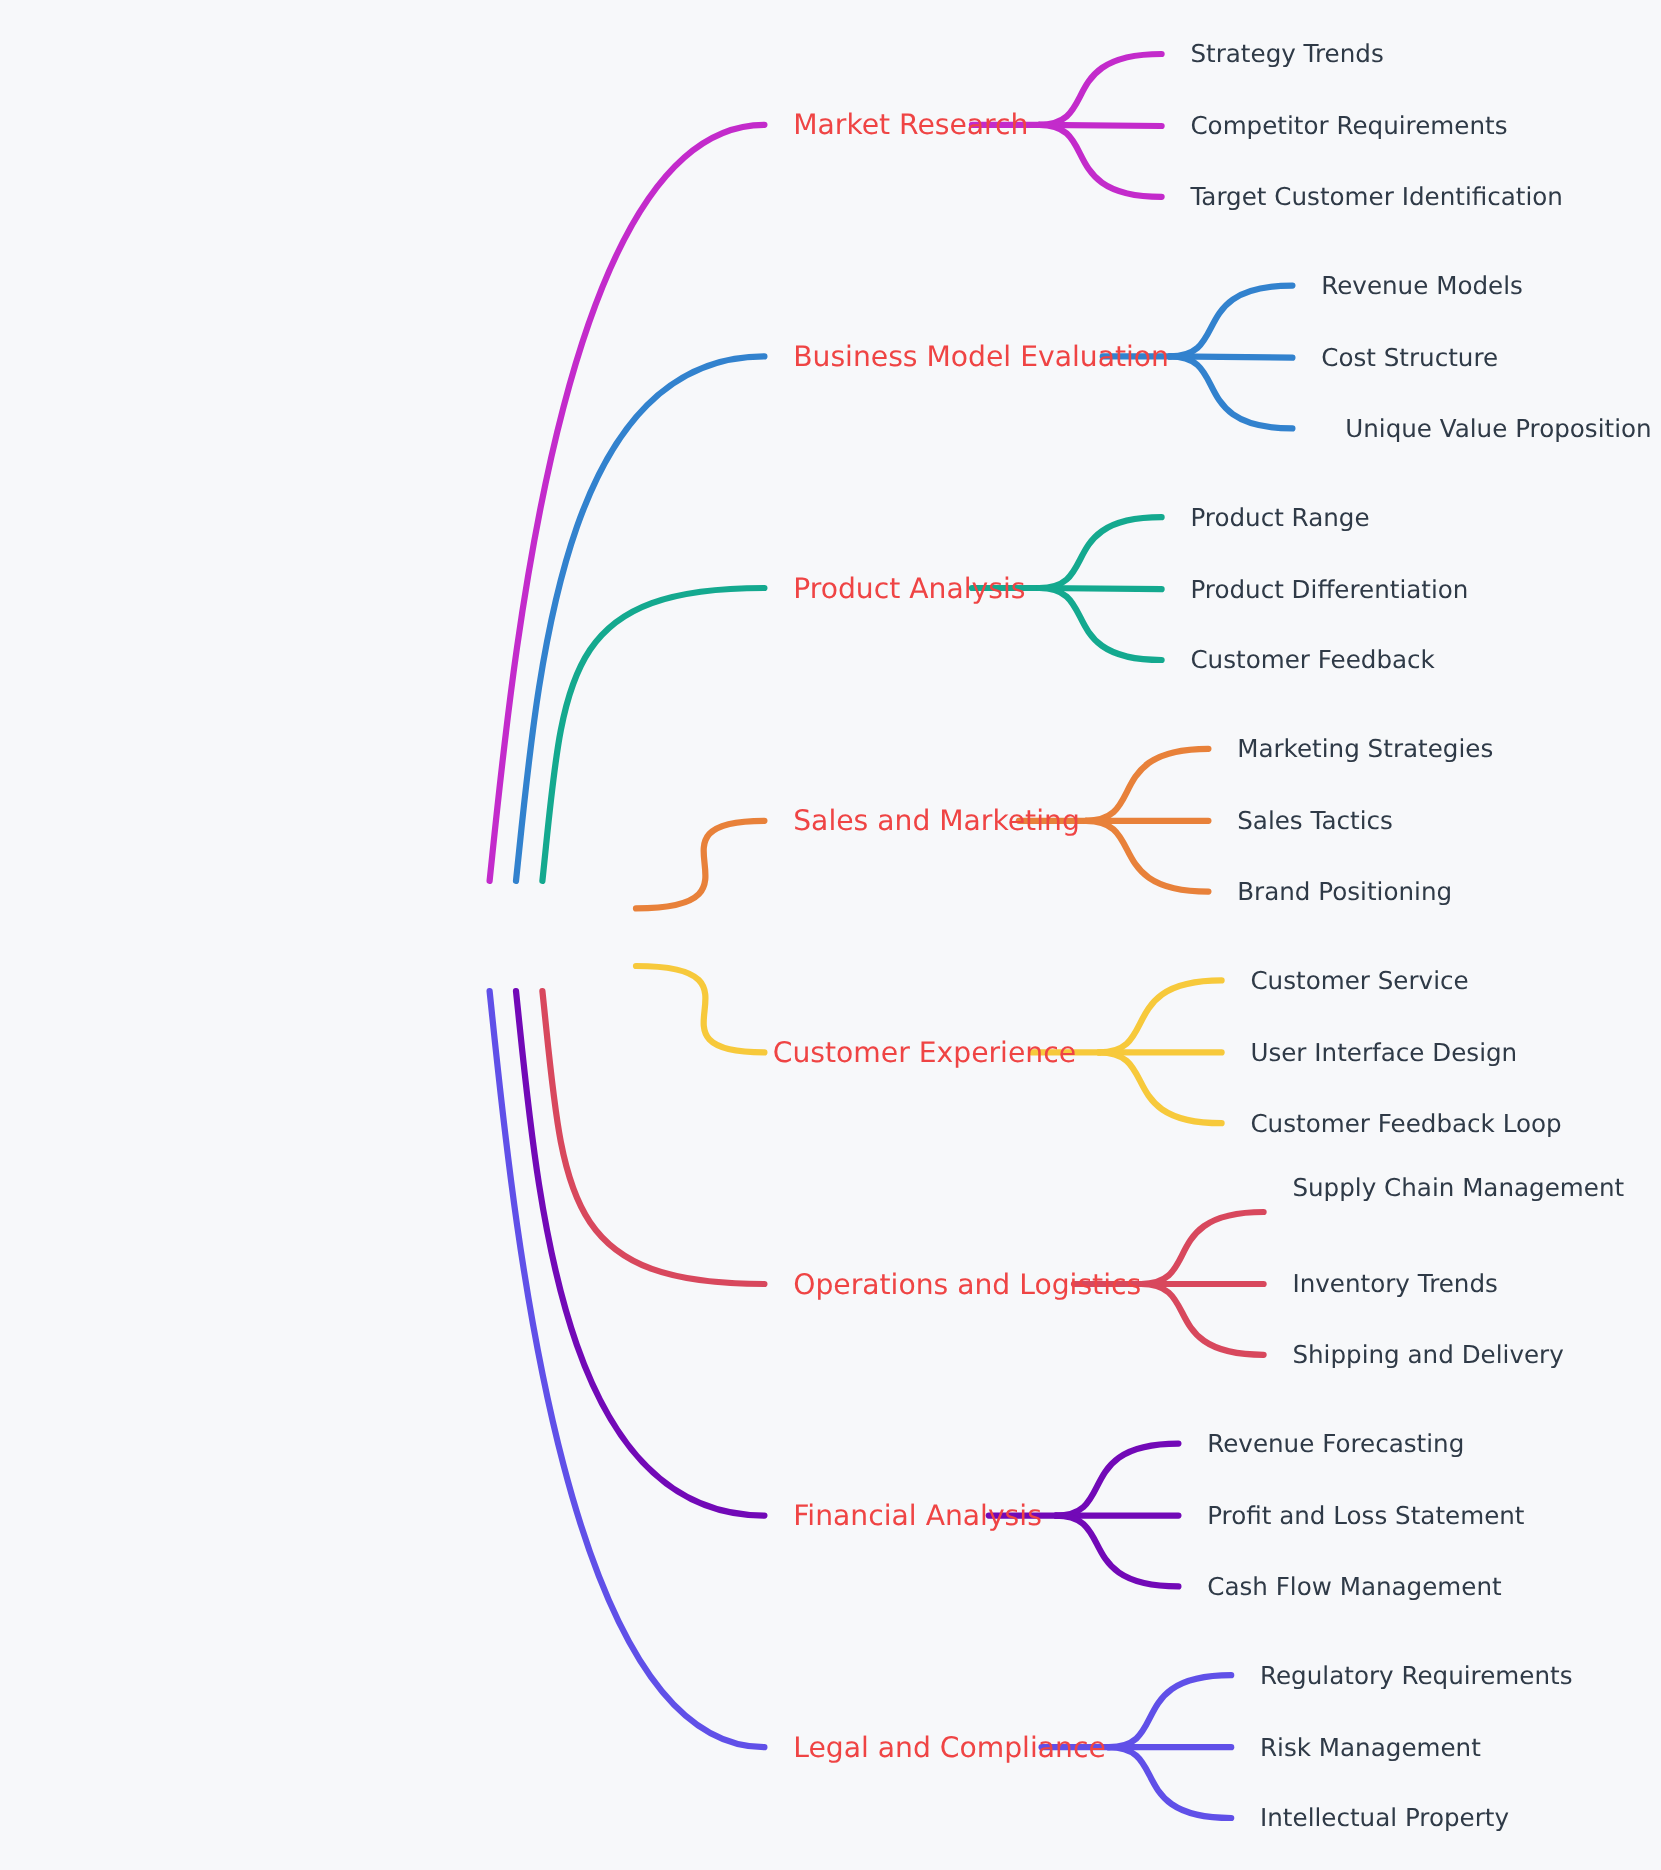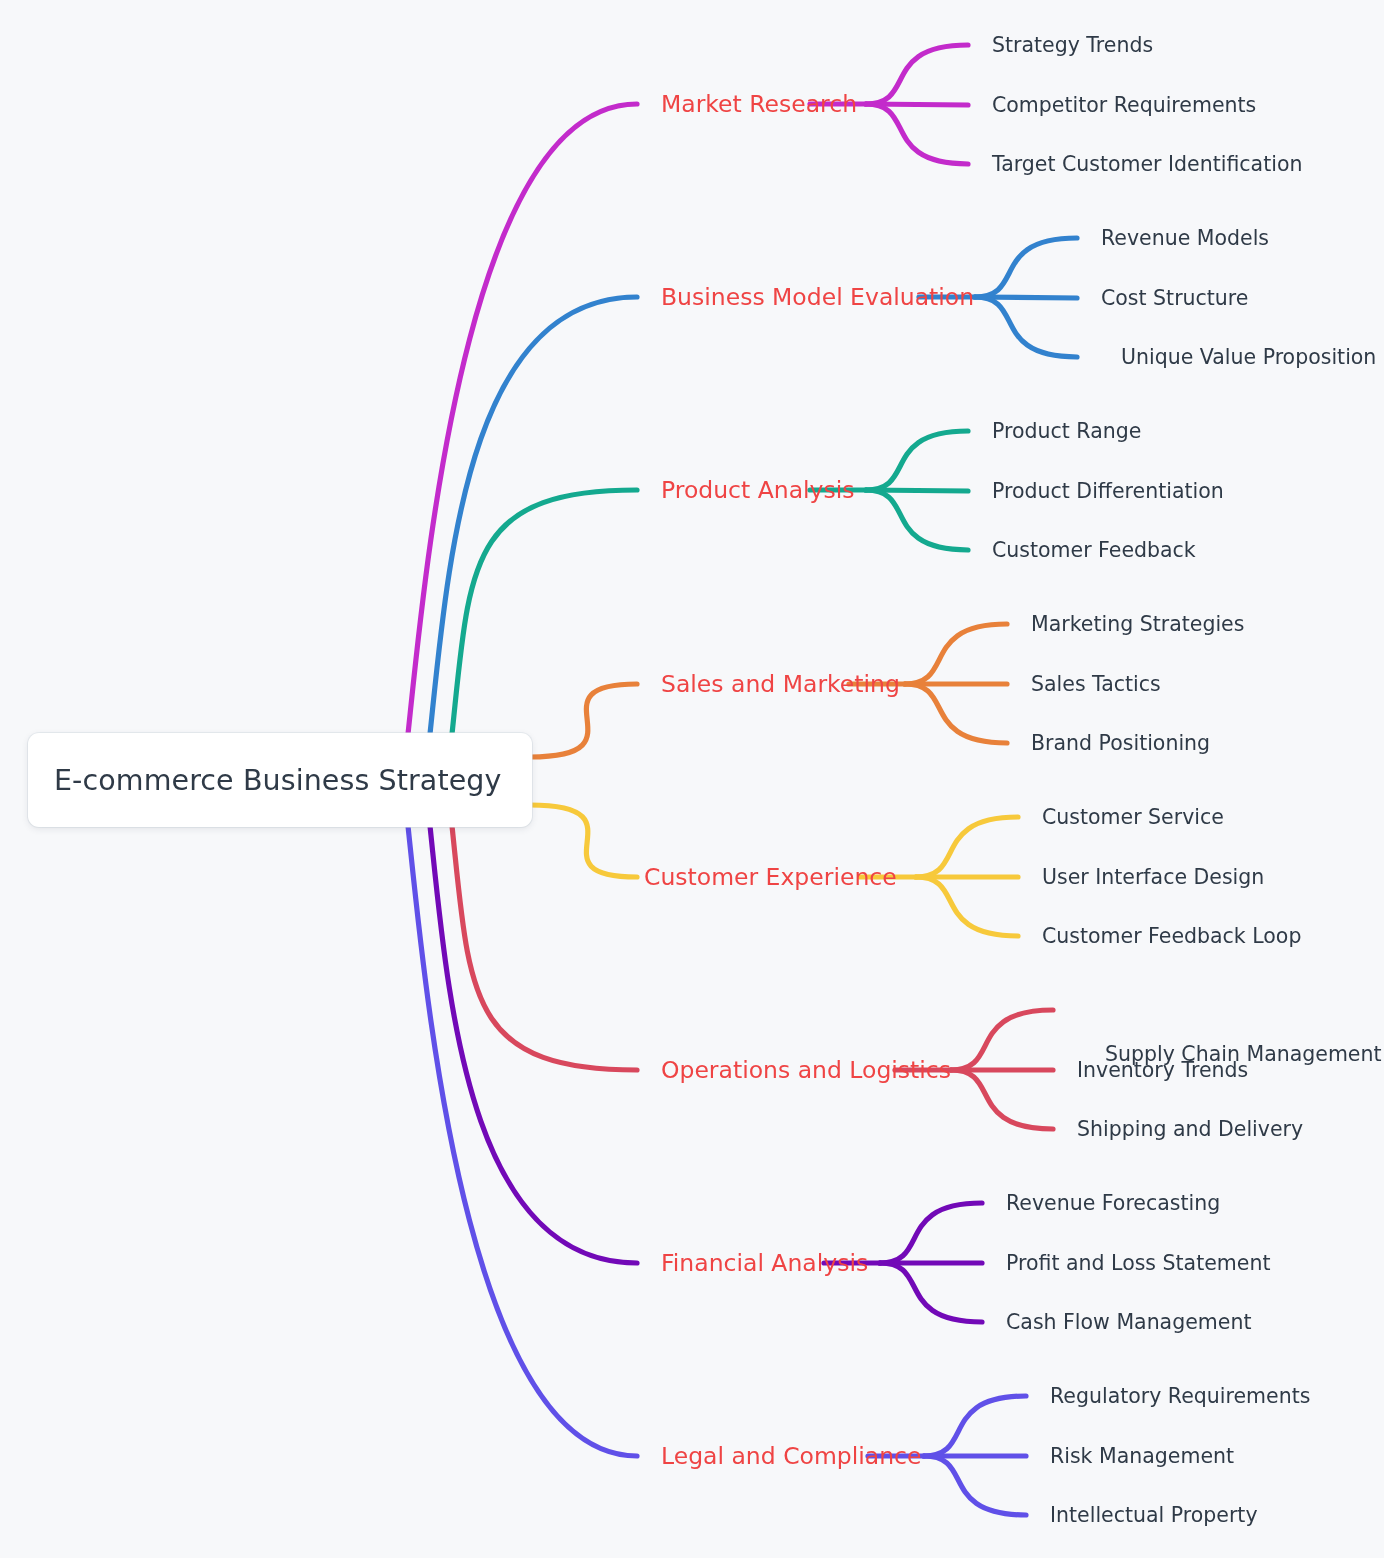--- a/index.html
+++ b/index.html
@@ -106,23 +106,20 @@
       <path d="M 880 1263 C 931 1263, 894 1203, 982 1203" stroke="#7209B7" stroke-width="5.2"></path>
       <path d="M 880 1263 L 982 1263" stroke="#7209B7" stroke-width="5.2"></path>
       <path d="M 880 1263 C 931 1263, 894 1322, 982 1322" stroke="#7209B7" stroke-width="5.2"></path>
       <path d="M 408 826 C 426 996, 467 1456, 637 1456" stroke="#6050E8" stroke-width="5.2"></path>
       <path d="M 868 1456 L 924 1456" stroke="#6050E8" stroke-width="5.2"></path>
       <path d="M 924 1456 C 975 1456, 938 1396, 1026 1396" stroke="#6050E8" stroke-width="5.2"></path>
       <path d="M 924 1456 L 1026 1456" stroke="#6050E8" stroke-width="5.2"></path>
       <path d="M 924 1456 C 975 1456, 938 1515, 1026 1515" stroke="#6050E8" stroke-width="5.2"></path>
     </svg>
 
-  <div class="root-node">
-    <span class="root-label">E-commerce Business Strategy</span>
-  </div>
 
   <div id="labels">
       <div class="branch-label" style="left: 661px; top: 104px;">Market Research</div>
       <div class="leaf-label" style="left: 992px; top: 45px;">Strategy Trends</div>
       <div class="leaf-label" style="left: 992px; top: 105px;">Competitor Requirements</div>
       <div class="leaf-label" style="left: 992px; top: 164px;">Target Customer Identification</div>
       <div class="branch-label" style="left: 661px; top: 297px;">Business Model Evaluation</div>
       <div class="leaf-label" style="left: 1101px; top: 238px;">Revenue Models</div>
       <div class="leaf-label" style="left: 1101px; top: 298px;">Cost Structure</div>
       <div class="leaf-label" style="left: 1101px; top: 357px; margin-left: 20px;">Unique Value Proposition</div>
@@ -132,21 +129,21 @@
       <div class="leaf-label" style="left: 992px; top: 550px;">Customer Feedback</div>
       <div class="branch-label" style="left: 661px; top: 684px;">Sales and Marketing</div>
       <div class="leaf-label" style="left: 1031px; top: 624px;">Marketing Strategies</div>
       <div class="leaf-label" style="left: 1031px; top: 684px;">Sales Tactics</div>
       <div class="leaf-label" style="left: 1031px; top: 743px;">Brand Positioning</div>
       <div class="branch-label" style="left: 644px; top: 877px;">Customer Experience</div>
       <div class="leaf-label" style="left: 1042px; top: 817px;">Customer Service</div>
       <div class="leaf-label" style="left: 1042px; top: 877px;">User Interface Design</div>
       <div class="leaf-label" style="left: 1042px; top: 936px;">Customer Feedback Loop</div>
       <div class="branch-label" style="left: 661px; top: 1070px;">Operations and Logistics</div>
-      <div class="leaf-label" style="left: 1077px; top: 1054px; margin-left: 28px;">Supply Chain Management</div>
+      <div class="leaf-label" style="left: 1077px; top: 990px;">Supply Chain Management</div>
       <div class="leaf-label" style="left: 1077px; top: 1070px;">Inventory Trends</div>
       <div class="leaf-label" style="left: 1077px; top: 1129px;">Shipping and Delivery</div>
       <div class="branch-label" style="left: 661px; top: 1263px;">Financial Analysis</div>
       <div class="leaf-label" style="left: 1006px; top: 1203px;">Revenue Forecasting</div>
       <div class="leaf-label" style="left: 1006px; top: 1263px;">Profit and Loss Statement</div>
       <div class="leaf-label" style="left: 1006px; top: 1322px;">Cash Flow Management</div>
       <div class="branch-label" style="left: 661px; top: 1456px;">Legal and Compliance</div>
       <div class="leaf-label" style="left: 1050px; top: 1396px;">Regulatory Requirements</div>
       <div class="leaf-label" style="left: 1050px; top: 1456px;">Risk Management</div>
       <div class="leaf-label" style="left: 1050px; top: 1515px;">Intellectual Property</div>

